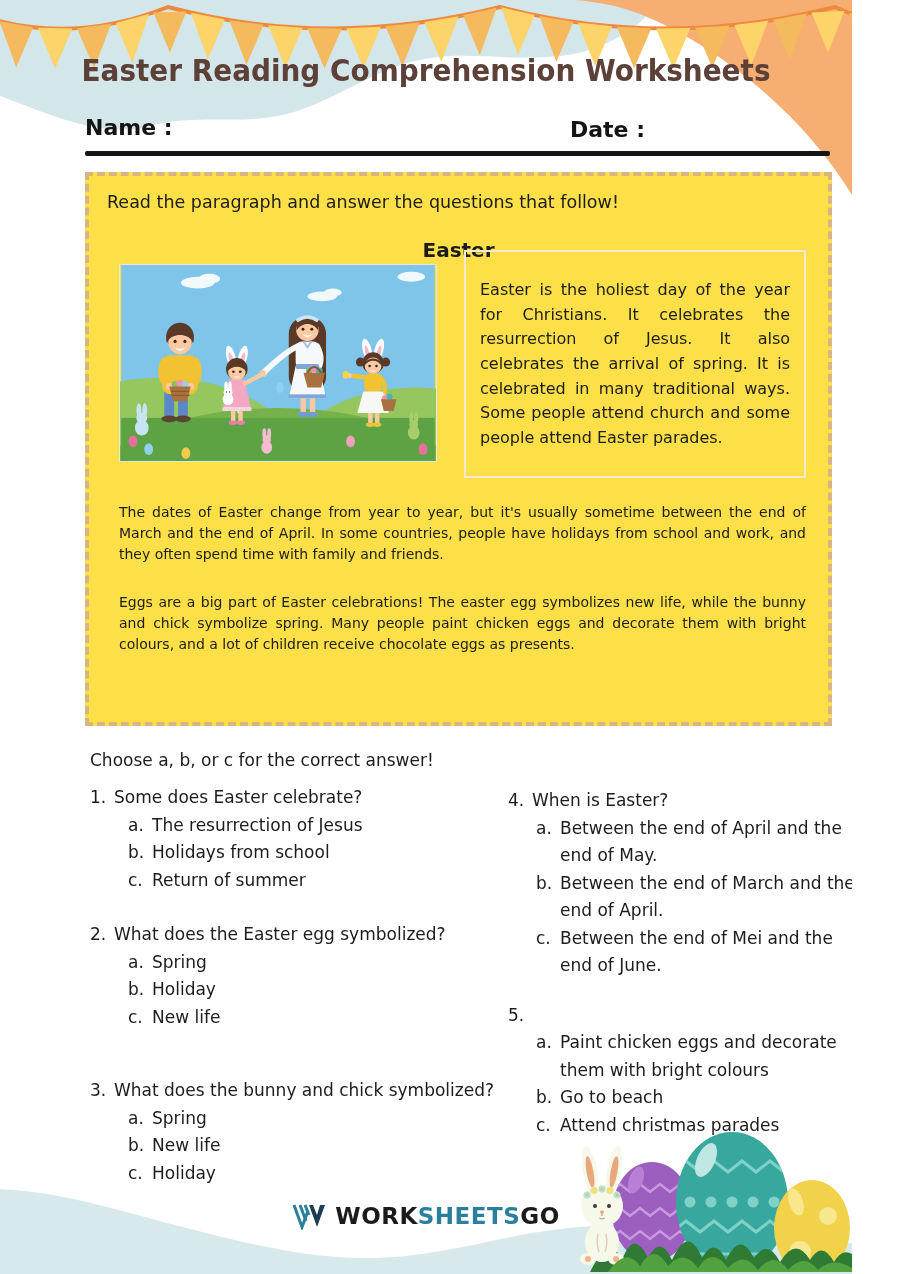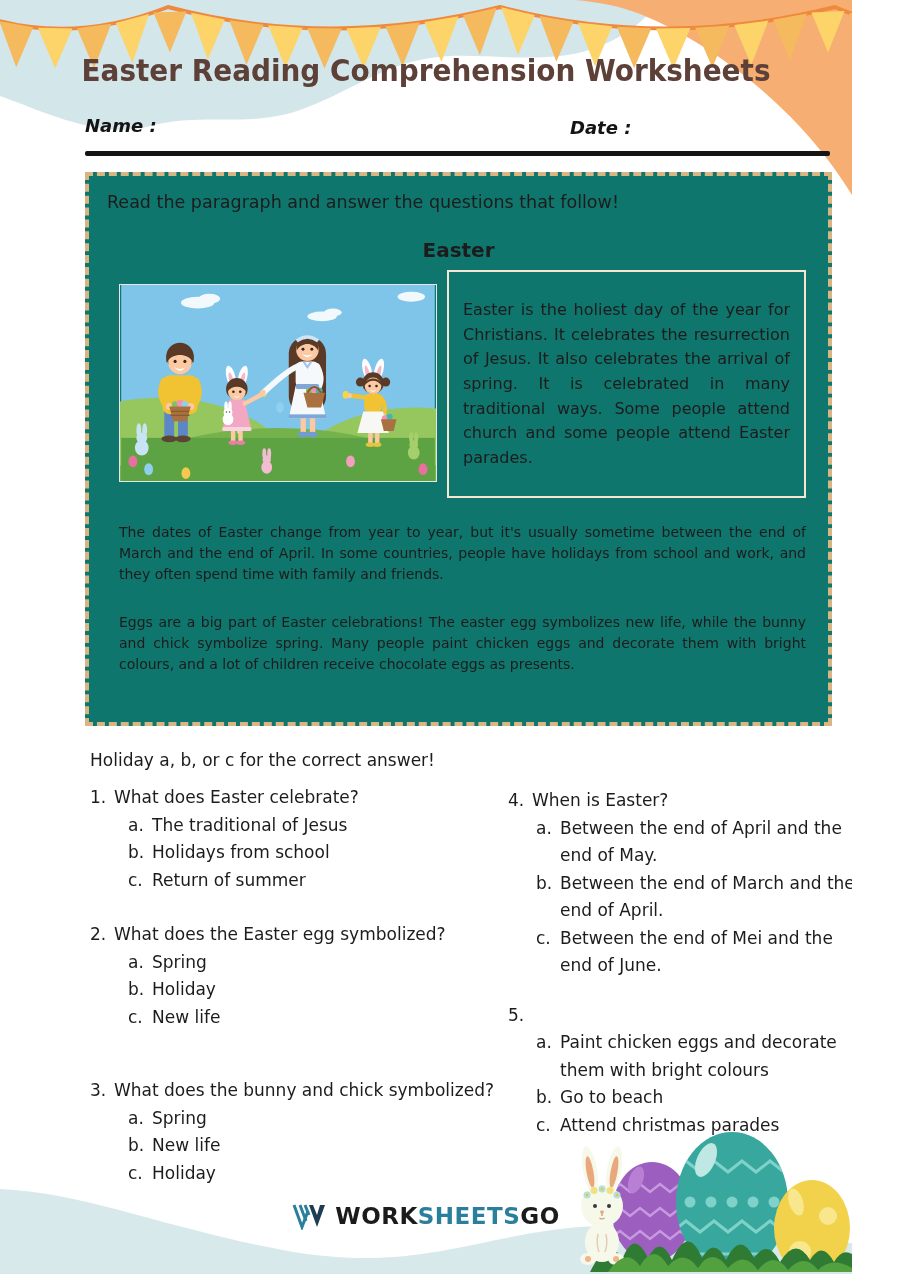--- a/index.html
+++ b/index.html
@@ -3,29 +3,29 @@
 <meta charset="utf-8">
 <style>
   html,body{margin:0;padding:0;background:#fff;}
   .page{position:relative;width:852px;height:1274px;background:#ffffff;overflow:hidden;
         font-family:"DejaVu Sans",sans-serif;color:#1c1c1c;}
   svg{display:block;}
   .bg-top{position:absolute;top:0;left:0;}
   .bunting{position:absolute;top:0;left:0;overflow:visible;}
   .title{position:absolute;top:52px;left:0;right:0;margin:0;text-align:center;
          font-size:31px;font-weight:800;color:#5d4037;transform:scaleX(.9);letter-spacing:0;}
-  .meta-label{position:absolute;font-size:18px;font-weight:700;color:#141414;font-style:italic;}
+  .meta-label{position:absolute;font-size:22px;font-weight:700;color:#141414;}
   .name-label{top:115px;left:85px;}
   .date-label{top:117px;left:570px;}
   .rule{position:absolute;top:151px;left:85px;width:745px;height:5px;background:#141414;border-radius:2px;}
   .passage-box{position:absolute;top:172px;left:85px;width:747px;height:554px;box-sizing:border-box;
-               border:4px dashed #d9b583;background:#0f766e;padding:12px 16px;}
+               border:4px dashed #d9b583;background:#fde047;padding:12px 16px;}
   .instruction{font-size:17.5px;margin:4px 0 0 2px;}
-  .passage-heading{text-align:center;font-weight:700;font-size:20px;margin:26px 0 22px 0;}
-  .passage-row{display:flex;gap:10px;align-items:flex-start;margin:0 6px 0 14px;justify-content:space-between;}
+  .passage-heading{text-align:center;font-weight:700;font-size:20px;margin:26px 0 2px 0;}
+  .passage-row{display:flex;gap:27px;align-items:flex-start;margin:0 6px 0 14px;justify-content:space-between;}
   .scene-frame{flex:none;border:1px solid #e6e6e6;line-height:0;}
   .p1-card{flex:1;border:2px solid #f5e7d3;padding:26px 14px;font-size:16px;line-height:1.54;
            text-align:justify;margin-top:-14px;}
   .p-body{font-size:14px;line-height:1.5;text-align:justify;margin:24px 6px 0 14px;}
   .p-body.second{margin-top:27px;}
   .quiz-col{position:absolute;}
   .col-left{top:750px;left:90px;width:420px;}
   .col-right{top:787px;left:508px;width:350px;}
   .quiz-instruction{font-size:17px;margin:0 0 14px 0;}
   .question{font-size:17px;line-height:1.62;}
@@ -259,30 +259,30 @@
       </div>
 
       <div class="p1-card">Easter is the holiest day of the year for Christians. It celebrates the resurrection of Jesus. It also celebrates the arrival of spring. It is celebrated in many traditional ways. Some people attend church and some people attend Easter parades.</div>
     </div>
 
     <p class="p-body">The dates of Easter change from year to year, but it's usually sometime between the end of March and the end of April. In some countries, people have holidays from school and work, and they often spend time with family and friends.</p>
     <p class="p-body second">Eggs are a big part of Easter celebrations! The easter egg symbolizes new life, while the bunny and chick symbolize spring. Many people paint chicken eggs and decorate them with bright colours, and a lot of children receive chocolate eggs as presents.</p>
   </div>
 
   <div class="quiz-col col-left">
-    <p class="quiz-instruction">Holiday a, b, or c for the correct answer!</p>
+    <p class="quiz-instruction">Choose a, b, or c for the correct answer!</p>
 
     <div class="question q-gap-1">
       <div class="q-head">
           <span class="q-num">1.</span>
-          <span>What does Easter celebrate?</span>
+          <span>Some does Easter celebrate?</span>
         </div>
       <div class="opt">
           <span class="opt-letter">a.</span>
-          <span class="opt-text">The traditional of Jesus</span>
+          <span class="opt-text">The resurrection of Jesus</span>
         </div>
       <div class="opt">
           <span class="opt-letter">b.</span>
           <span class="opt-text">Holidays from school</span>
         </div>
       <div class="opt">
           <span class="opt-letter">c.</span>
           <span class="opt-text">Return of summer</span>
         </div>
     </div>

